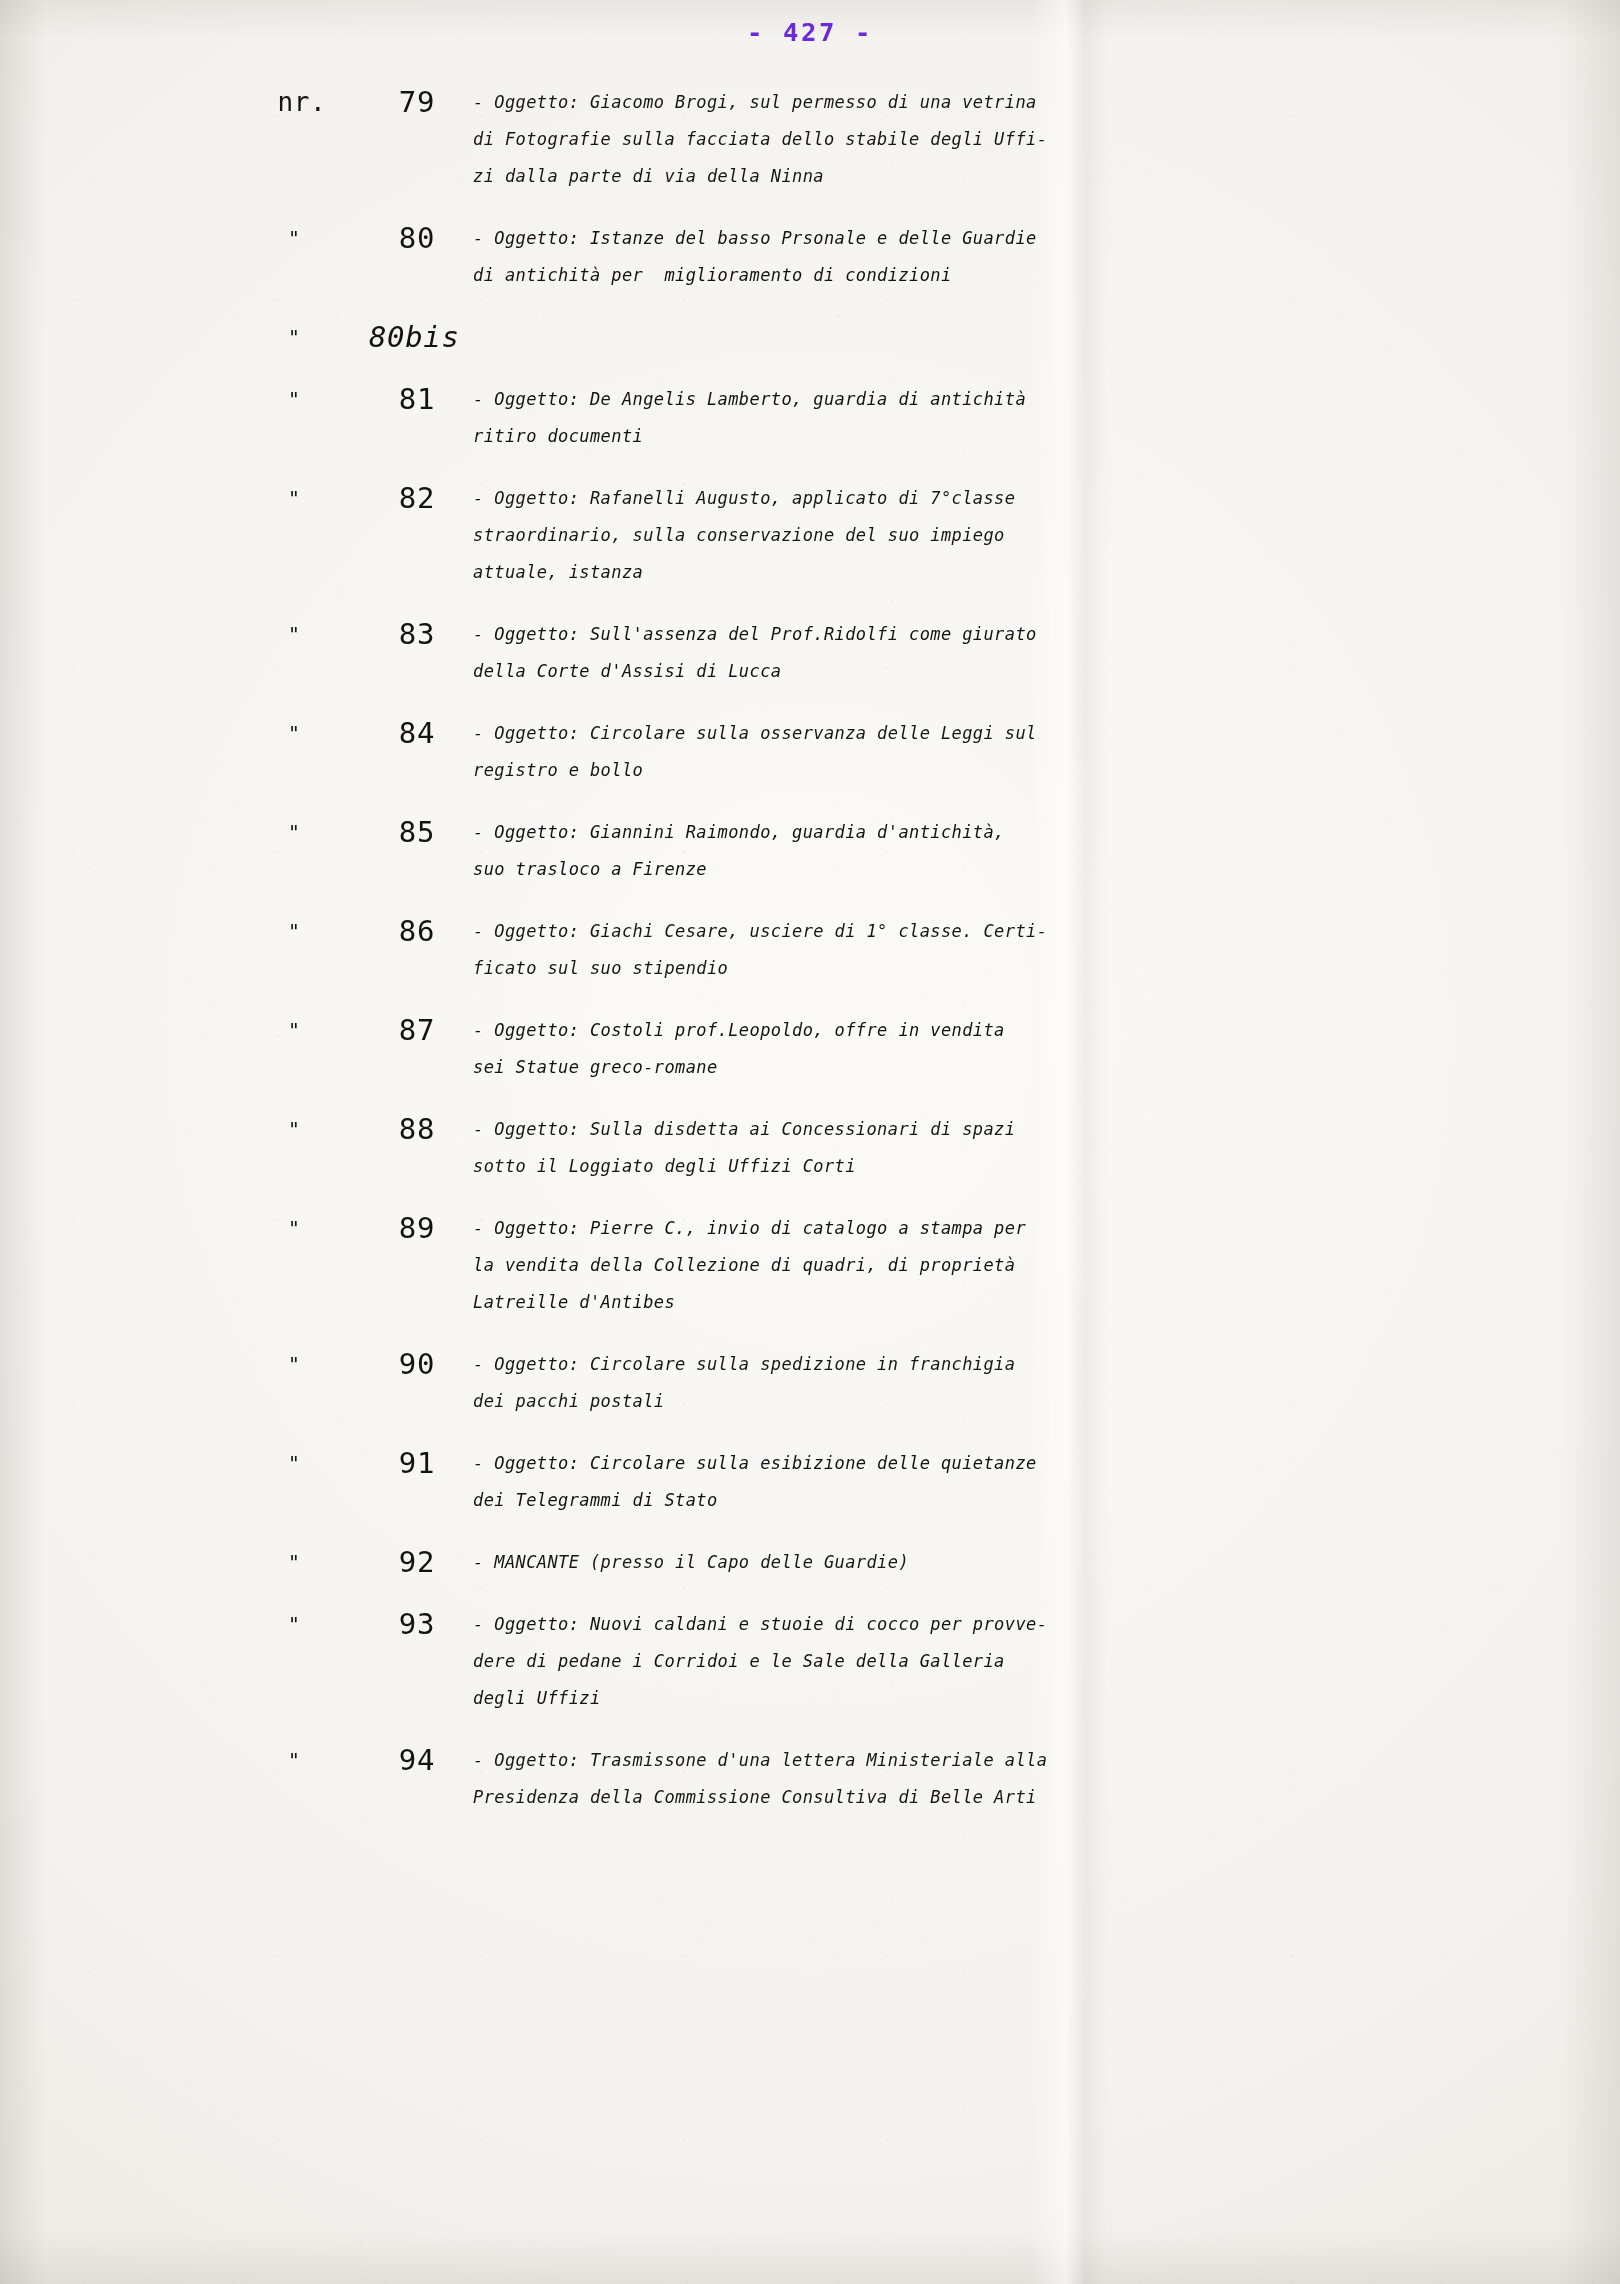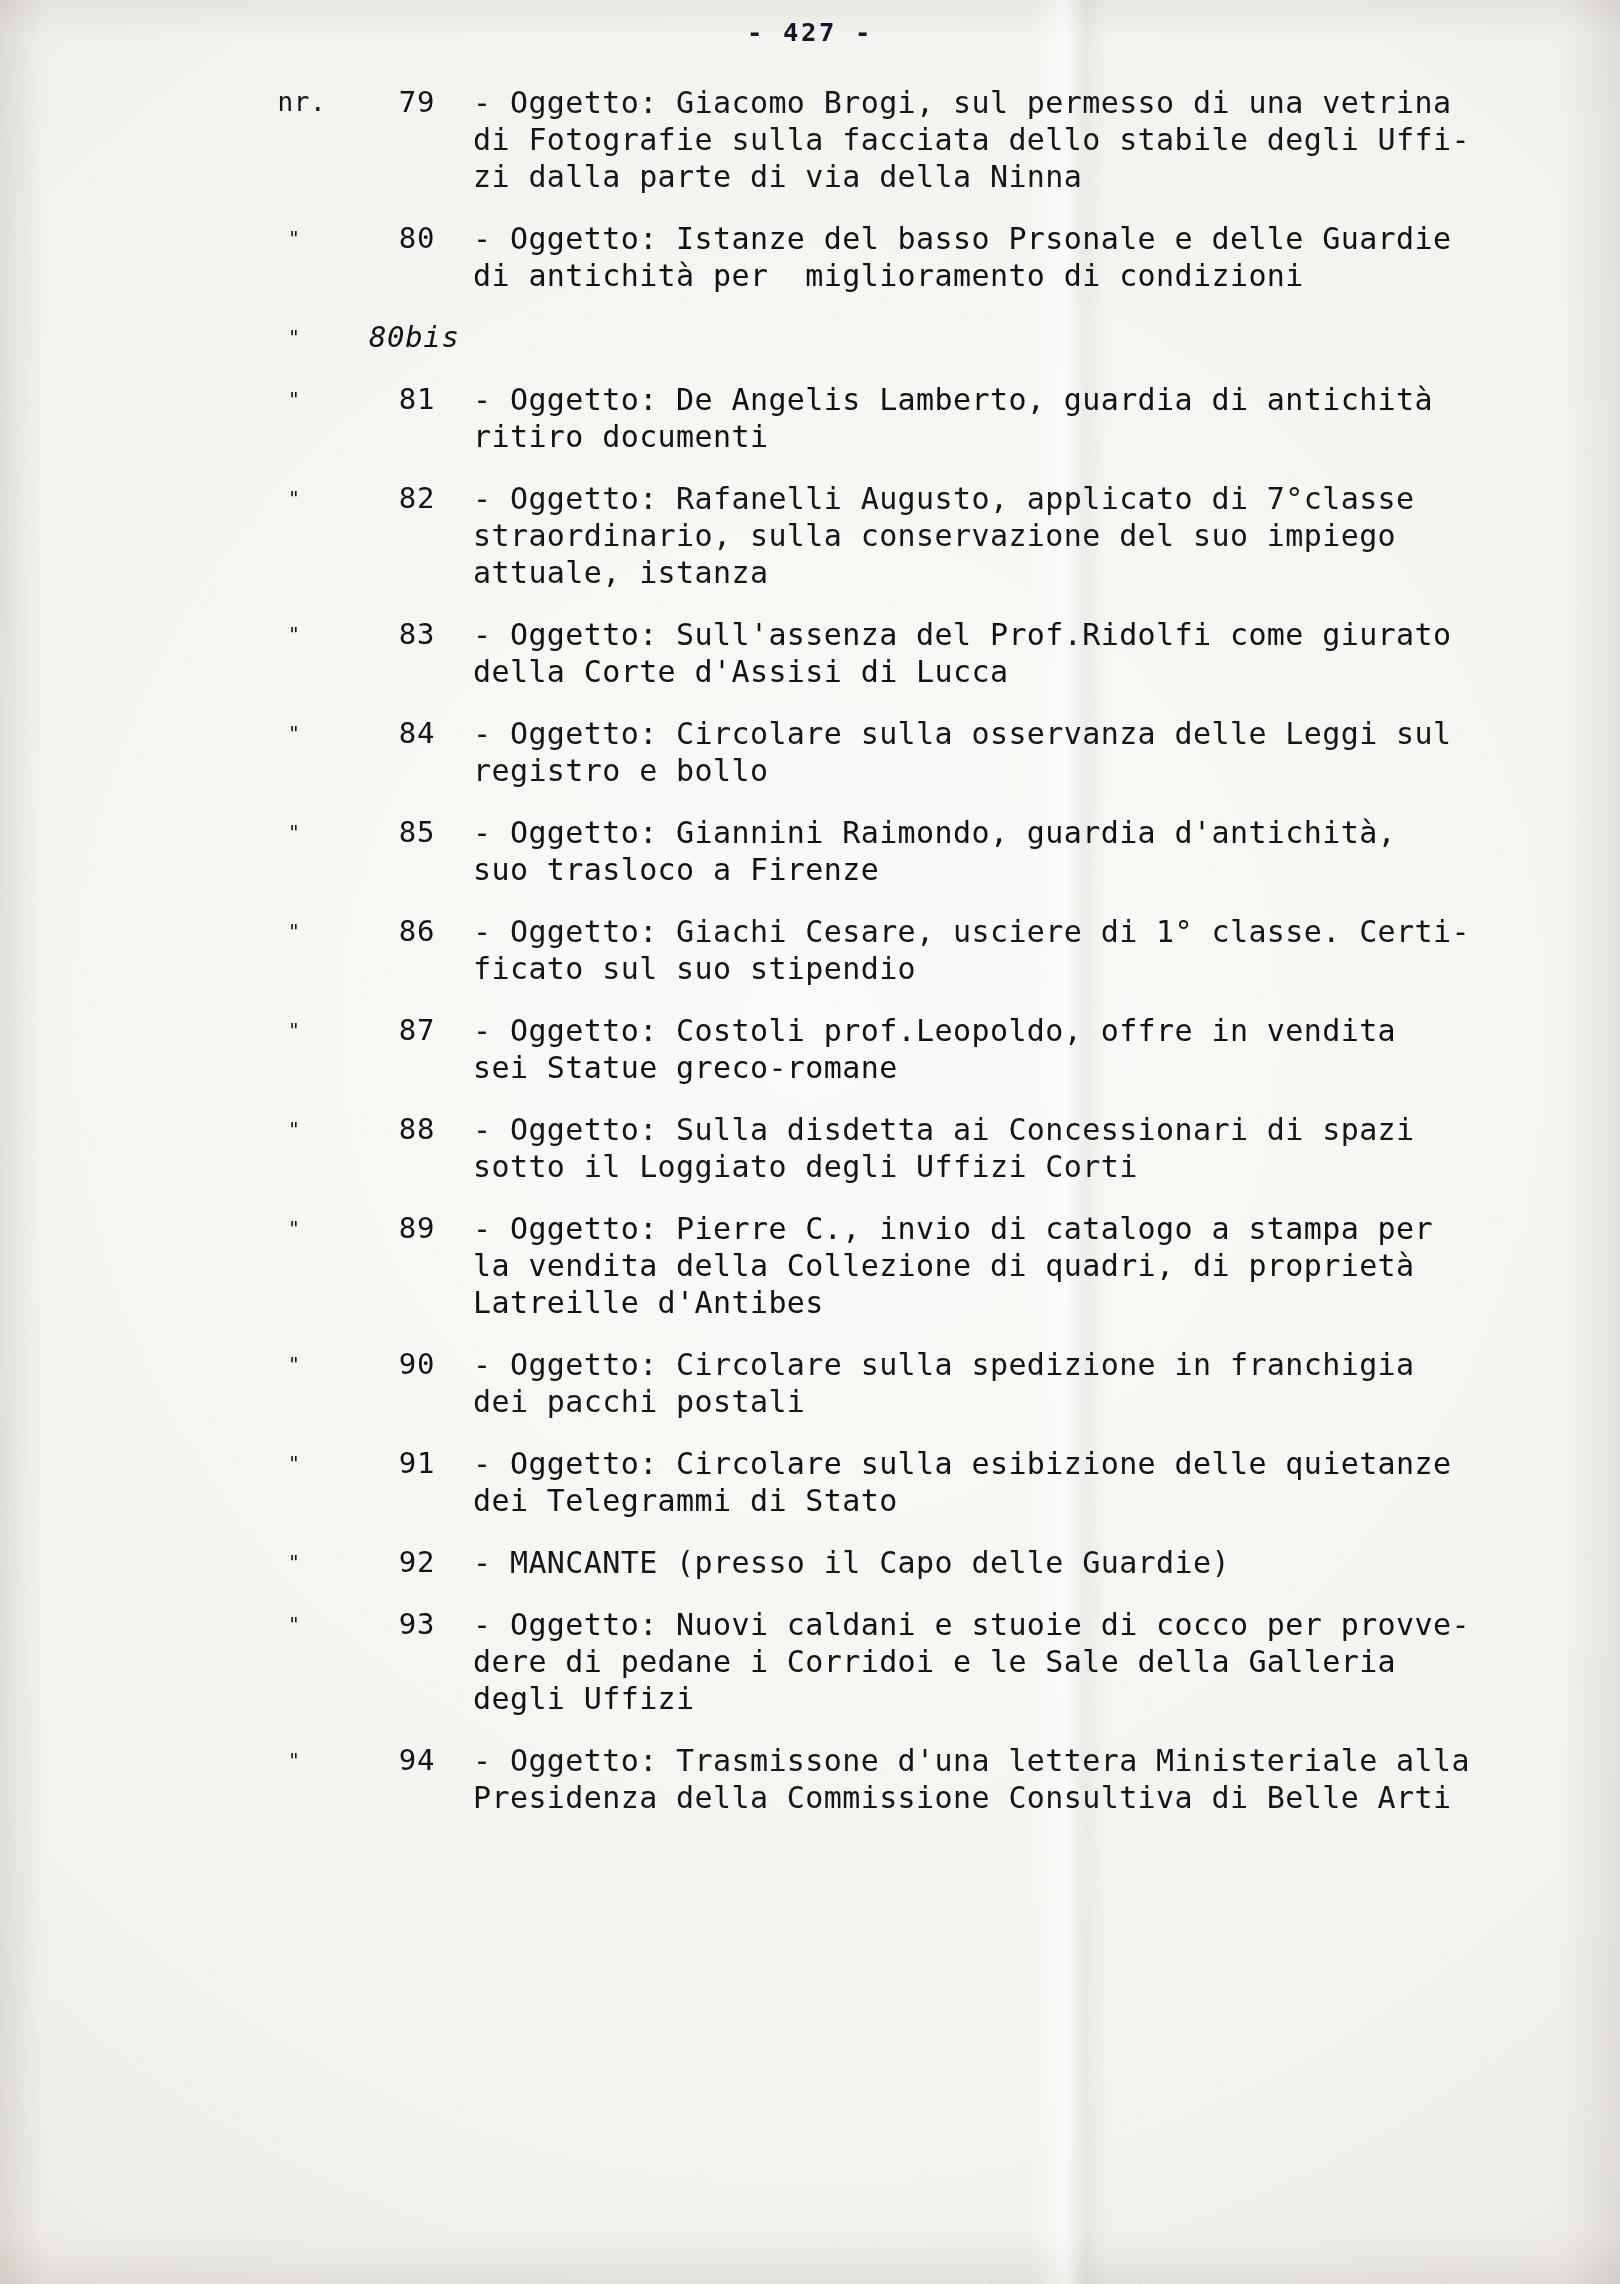--- a/index.html
+++ b/index.html
@@ -70,21 +70,21 @@
 
   .page-number {
     position: absolute;
     top: 17px;
     left: 0;
     right: 0;
     text-align: center;
     font-size: 25.6px;
     letter-spacing: 2.6px;
     font-weight: bold;
-    color: #0f172a;
+    color: #6d28d9;
   }
 
   .entries {
     position: absolute;
     top: 84px;
     left: 263px;
     width: 1286px;
   }
 
   .entry {
@@ -122,25 +122,26 @@
     width: 155px;
     flex: 0 0 155px;
     text-align: left;
     padding-left: 7.9px;
     box-sizing: border-box;
     font-style: italic;
   }
 
   .entry-body {
     flex: 1 1 auto;
-    font-size: 30px;
+    font-size: 17px;
     line-height: 37px;
     letter-spacing: 0.4px;
     color: #141414;
     white-space: pre-wrap;
+    font-style: italic;
   }
 
   .entry.shift-body .entry-body {
     margin-left: -41px;
   }
 
   
   .entry:nth-child(odd) .entry-body { color: #161616; }
   .entry:nth-child(even) .entry-body { color: #121212; }
 </style>

